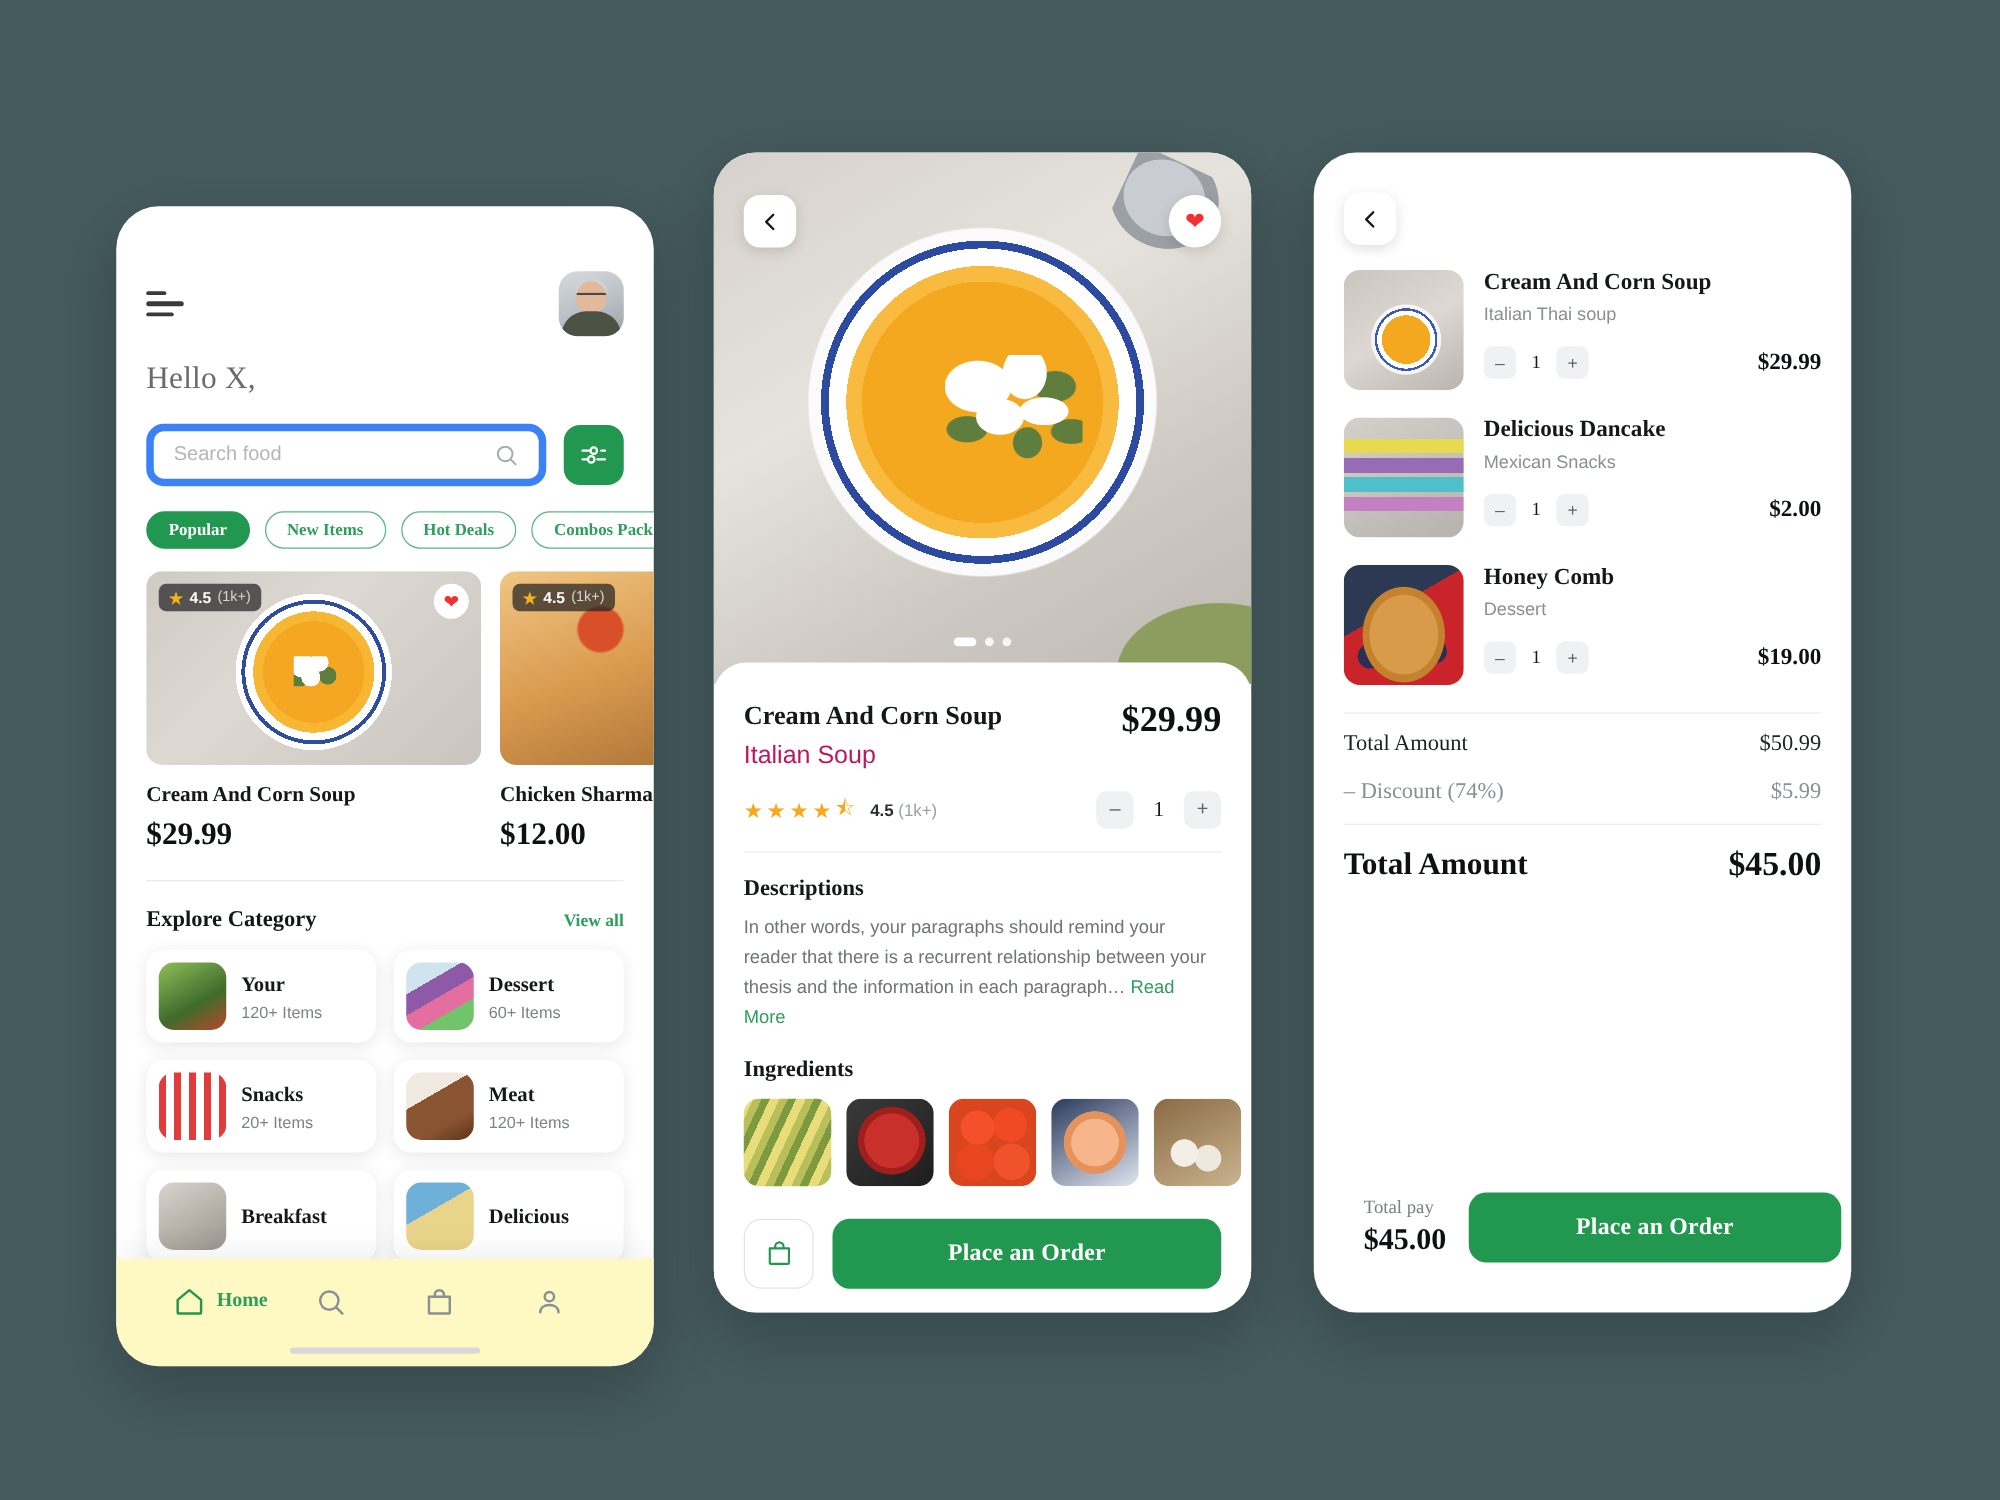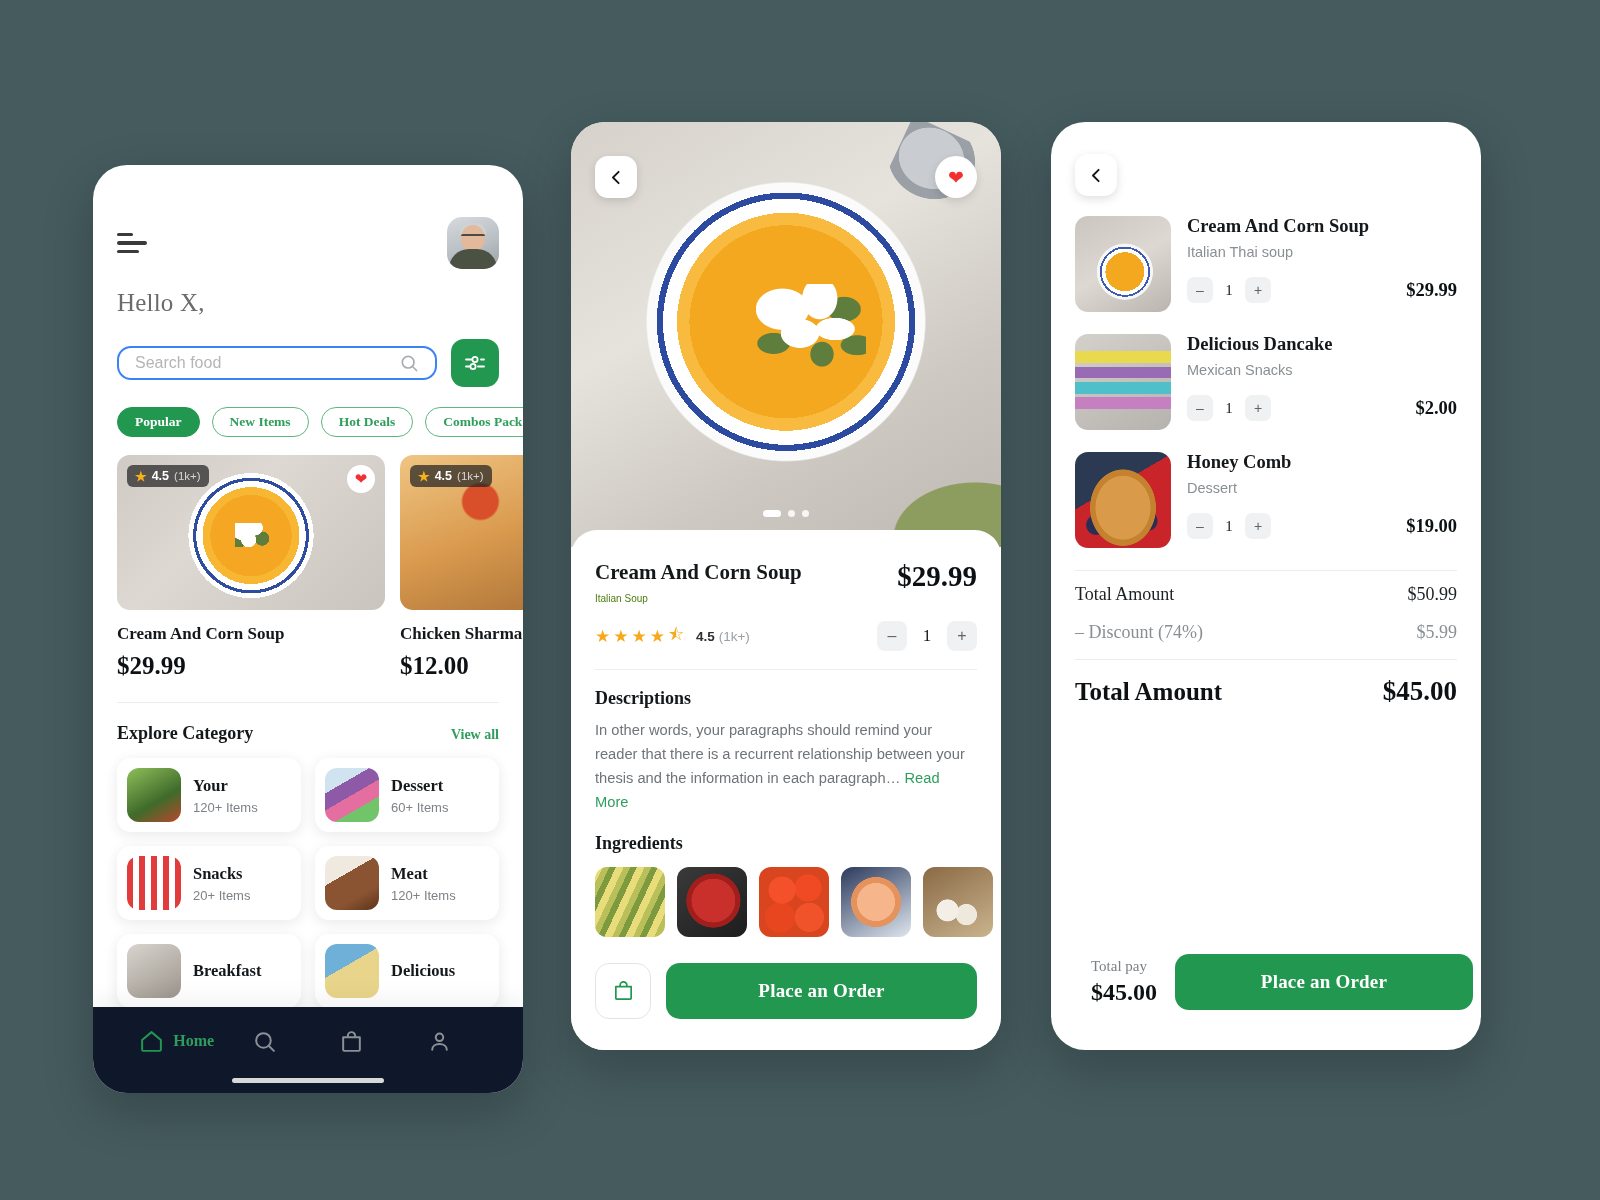--- a/index.html
+++ b/index.html
@@ -60,21 +60,21 @@
   .avatar .body {
     position: absolute; bottom: 0; left: 50%; transform: translateX(-50%);
     width: 48px; height: 20px; border-radius: 22px 22px 0 0; background: #4b5244;
   }
 
   .greet { margin-top: 20px; font-size: 25px; color: #6b6b6b; letter-spacing: .2px; }
   .title-big { margin-top: 2px; font-size: 33px; font-weight: 700; color: #111; letter-spacing: -.3px; }
 
   .search-row { display: flex; align-items: center; gap: 14px; margin-top: 22px; }
   .search-box {
-    flex: 1; height: 34px; border: 2px solid #3b82f6; border-radius: 14px;
+    flex: 1; height: 50px; border: 6px solid #3b82f6; border-radius: 14px;
     display: flex; align-items: center; padding: 0 16px; background: #fff;
   }
   .search-box input {
     flex: 1; border: 0; outline: none; font-size: 16px; color: #333;
     font-family: "Liberation Sans", sans-serif; background: transparent;
   }
   .search-box input::placeholder { color: #b3b5b8; }
   .filter-btn {
     width: 48px; height: 48px; background: #229750; border-radius: 13px;
     display: flex; align-items: center; justify-content: center; cursor: pointer;
@@ -145,21 +145,21 @@
   .t-dessert  { background: linear-gradient(150deg,#cfe4ef 0 30%,#8e5aa8 30% 50%,#e46ea0 50% 70%,#72c46a 70% 100%); }
   .t-snacks   { background: repeating-linear-gradient(90deg,#e23b3b 0 6px,#fff 6px 12px); }
   .t-meat     { background: linear-gradient(150deg,#efe9df 0 35%,#8a5432 35% 70%,#5b3318 100%); }
   .t-breakfast{ background: linear-gradient(150deg,#d9d4cd,#9a948c); }
   .t-delicious{ background: linear-gradient(150deg,#6fb0d8 0 40%,#e8d48a 40% 100%); }
   .cat-name { font-size: 16.5px; font-weight: 700; color: #14181a; }
   .cat-sub { font-size: 13px; color: #7d8287; margin-top: 4px; }
 
   .tabbar {
     position: absolute; left: 0; bottom: 0; width: 100%; height: 86px;
-    background: #0f172a; display: flex; align-items: center;
+    background: #fef9c3; display: flex; align-items: center;
     padding: 0 40px 18px; box-shadow: 0 -8px 22px rgba(0,0,0,.055); z-index: 5;
   }
   .tab { flex: 1; display: flex; align-items: center; justify-content: center; gap: 9px; cursor: pointer; }
   .tab .lbl { font-size: 16px; font-weight: 700; color: #2f9e5d; font-family:"Liberation Serif",serif; }
   .home-indicator {
     position: absolute; bottom: 10px; left: 50%; transform: translateX(-50%);
     width: 152px; height: 5px; background: #d8d8d8; border-radius: 3px; z-index: 6;
   }
 
   
@@ -202,21 +202,21 @@
           display: flex; align-items: center; gap: 7px; }
   .dots i { width: 7px; height: 7px; border-radius: 50%; background: rgba(255,255,255,.85); display: block; }
   .dots i.on { width: 18px; border-radius: 4px; background: #fff; }
 
   .detail-sheet {
     position: absolute; left: 0; top: 408px; width: 100%; height: 520px;
     background: #fff; border-radius: 26px 26px 0 0; padding: 30px 24px 0;
   }
   .d-head { display: flex; align-items: flex-start; justify-content: space-between; }
   .d-name { font-size: 21px; font-weight: 700; color: #14181a; }
-  .d-sub { font-size: 10px; color: #4d7c0f; margin-top: 8px; }
+  .d-sub { font-size: 20px; color: #be185d; margin-top: 8px; }
   .d-price { font-size: 29px; font-weight: 700; color: #0d1113; }
   .d-meta { display: flex; align-items: center; justify-content: space-between; margin-top: 17px; }
   .stars { display: flex; align-items: center; gap: 3px; }
   .stars .s { color: #f6a91b; font-size: 17px; }
   .stars .s.half { color: #f6a91b; }
   .rate-txt { margin-left: 9px; font-size: 13.5px; font-weight: 700; color: #2a2f33; }
   .rate-txt span { color: #9aa0a4; font-weight: 400; }
   .stepper { display: flex; align-items: center; gap: 11px; }
   .step-btn {
     width: 30px; height: 30px; border-radius: 8px; background: #f0f1f2; border: 0;

